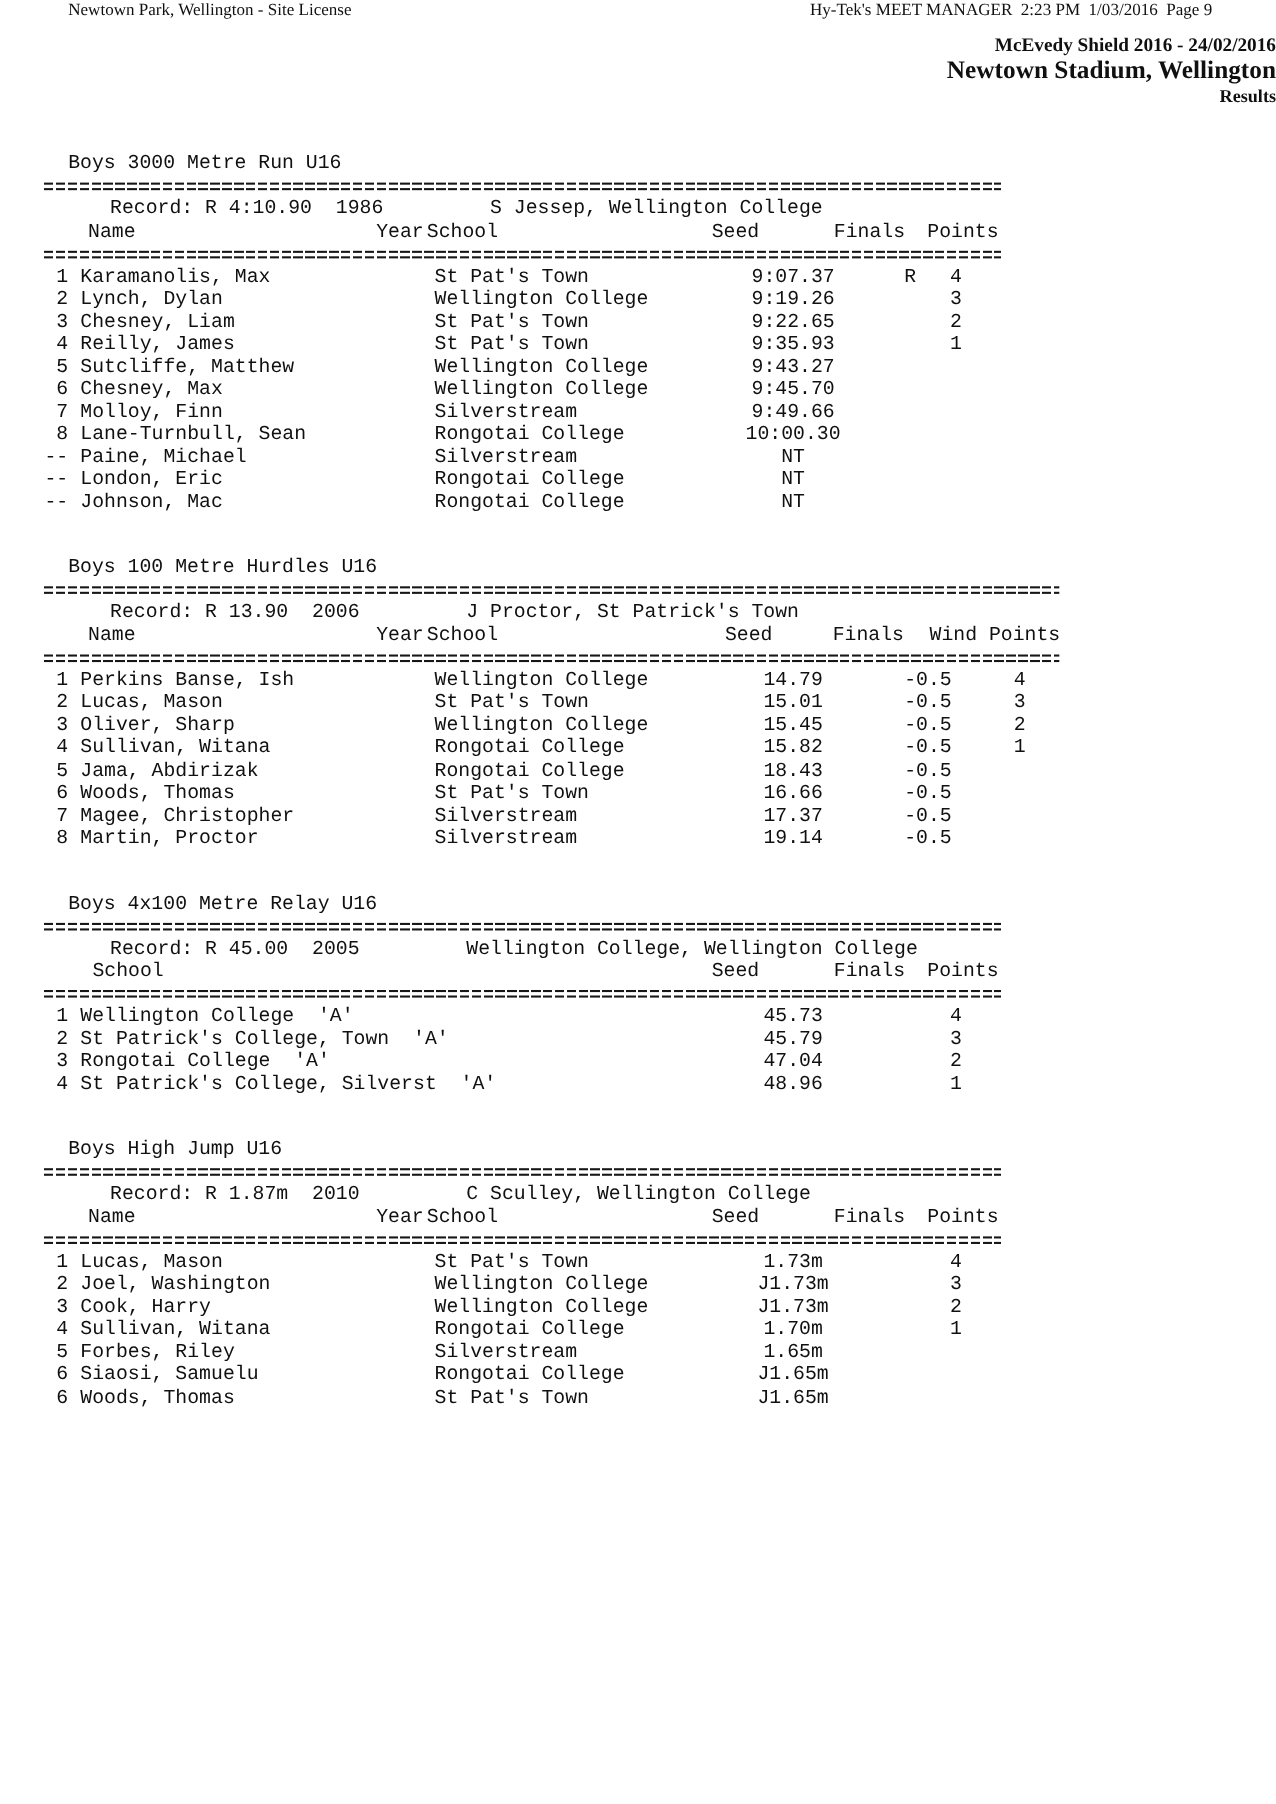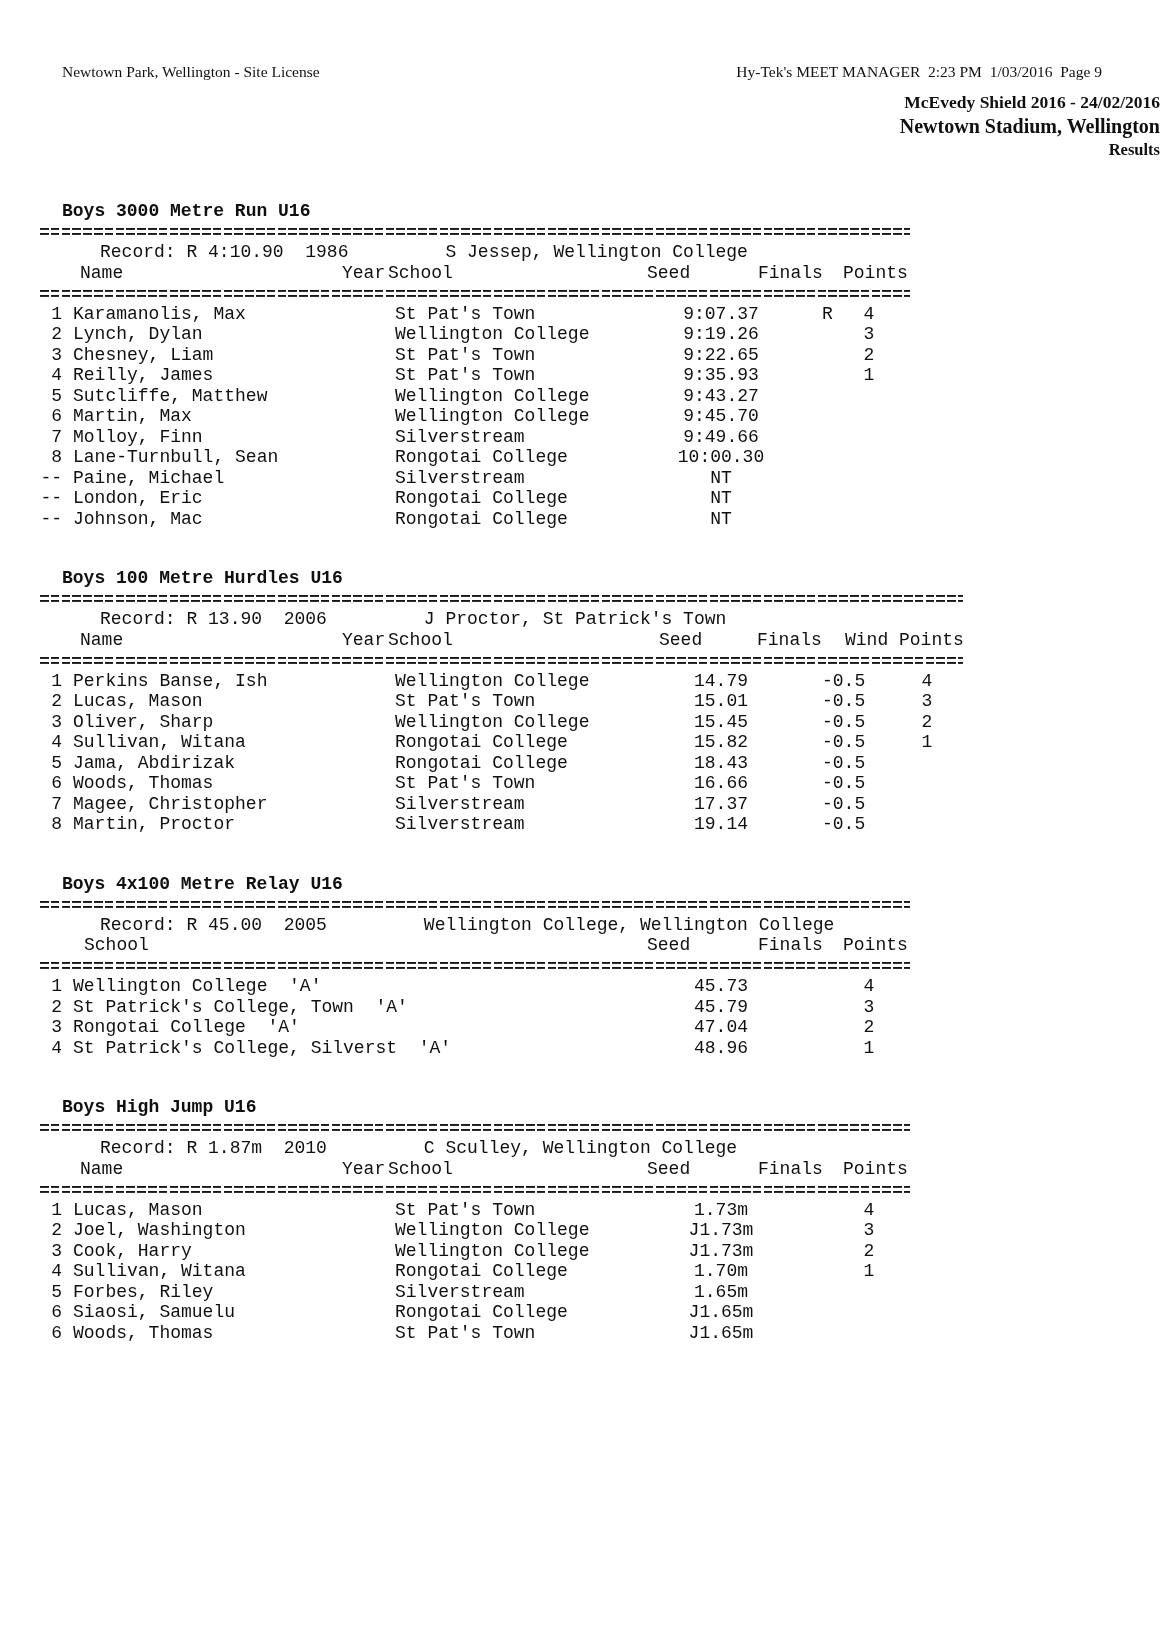--- a/index.html
+++ b/index.html
@@ -1,26 +1,26 @@
 <!DOCTYPE html>
 <html><head>
 <meta charset="utf-8">
 <style>
   html,body{margin:0;padding:0;}
   body{width:1160px;height:1640px;background:#ffffff;color:#101010;overflow:hidden;}
   .tops{font-family:"Liberation Serif","DejaVu Serif",serif;}
-  .topbar{display:flex;justify-content:space-between;padding:0 58px 0 62px;font-size:15.5px;margin-top:62px;white-space:pre;line-height:19px;}
+  .topbar{display:flex;justify-content:space-between;padding:0 58px 0 62px;font-size:15.5px;white-space:pre;line-height:19px;}
   .cline{text-align:right;font-weight:bold;line-height:24px;}
   .meet-title{font-size:17.5px;margin-top:9px;}
-  .venue{font-size:20px;}
+  .venue{font-size:23px;}
   .results{font-size:16.5px;padding-left:32px;}
   .doc{padding-left:40px;font-family:"Liberation Mono","DejaVu Sans Mono",monospace;font-size:18px;}
   .ml{position:relative;height:20.5px;line-height:20.5px;}
   .section{margin-top:10px;}
-  .title{font-weight:bold;padding-left:22px;letter-spacing:0;margin-top:39px;}
+  .title{font-weight:normal;padding-left:22px;letter-spacing:0;margin-top:39px;}
   .sep{background-image:
       repeating-linear-gradient(90deg,#161616 0 8.6px,transparent 8.6px 10.8px),
       repeating-linear-gradient(90deg,#161616 0 8.6px,transparent 8.6px 10.8px);
       background-size:870px 1.9px,870px 1.9px;
       background-position:0 6.5px,0 11.5px;
       background-repeat:no-repeat;}
   .sep-b{background-size:923px 1.9px,923px 1.9px;}
   .record{padding-left:60px;white-space:normal;}
   .record span{white-space:pre;}
   .g1{display:inline-block;width:10.8px;}
@@ -105,21 +105,21 @@
           <span class="cell c-place">5</span>
           <span class="cell c-name">Sutcliffe, Matthew</span>
           <span class="cell c-school">Wellington College</span>
           <span class="cell c-finals">9:43.27</span>
           <span class="cell c-suffix"></span>
           <span class="cell c-points"></span>
         </div>
 
 <div class="ml row">
           <span class="cell c-place">6</span>
-          <span class="cell c-name">Martin, Max</span>
+          <span class="cell c-name">Chesney, Max</span>
           <span class="cell c-school">Wellington College</span>
           <span class="cell c-finals">9:45.70</span>
           <span class="cell c-suffix"></span>
           <span class="cell c-points"></span>
         </div>
 
 <div class="ml row">
           <span class="cell c-place">7</span>
           <span class="cell c-name">Molloy, Finn</span>
           <span class="cell c-school">Silverstream</span>

